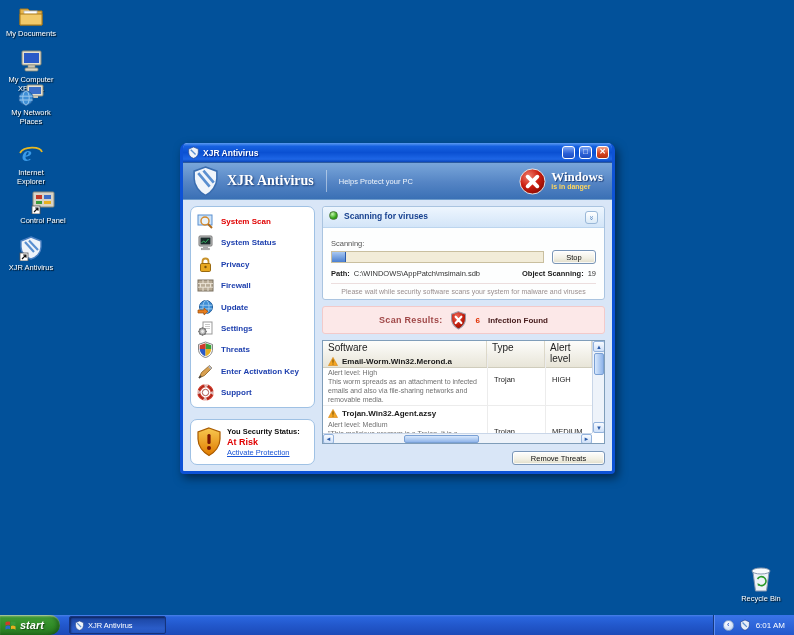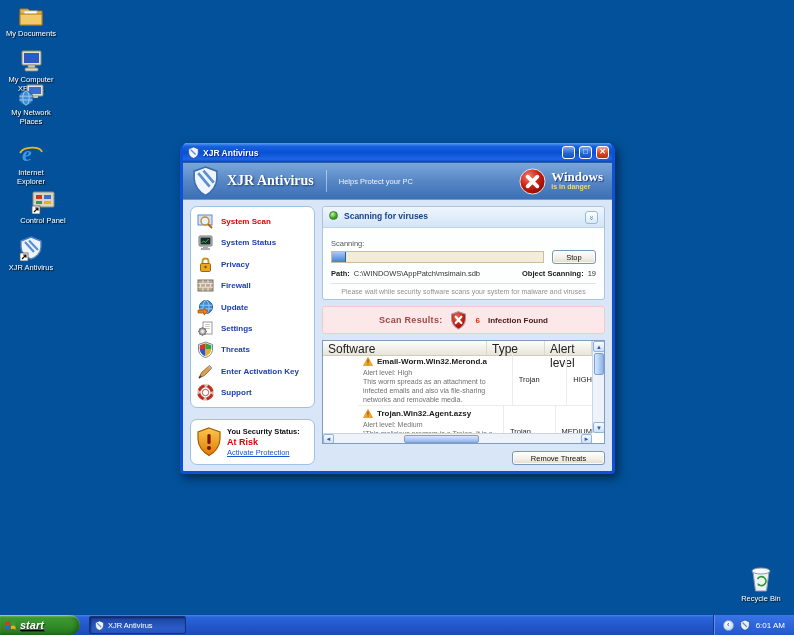--- a/index.html
+++ b/index.html
@@ -118,25 +118,25 @@
   .banner {
     margin-top:6px; height:29px; background:#fce8e8; border:1px solid #f2caca; border-radius:3px;
     display:flex; align-items:center; justify-content:center; gap:8px;
   }
   .banner .blbl { font-size:9px; font-weight:bold; color:#a04848; letter-spacing:.3px; }
   .banner .bcount { font-size:8px; font-weight:bold; color:#e03000; }
   .banner .btext { font-size:8px; font-weight:bold; color:#4a2020; }
 
   
   .rtable { margin-top:6px; height:107px; background:#fff; border:1px solid #7f9db9; position:relative; overflow:hidden; }
-  .thead { display:flex; height:15px; background:linear-gradient(180deg,#fdfdfb,#e8e5d8);
-    border-bottom:1px solid #cfccbc; font-size:12px; color:#222; }
+  .thead { display:flex; height:27px; background:linear-gradient(180deg,#fdfdfb,#e8e5d8);
+    border-bottom:1px solid #cfccbc; font-size:10px; color:#222; }
   .thead .tc { padding:1px 0 0 5px; border-right:1px solid #ddd9ca; }
   .tc.c1 { width:164px; } .tc.c2 { width:58px; } .tc.c3 { width:47px; }
-  .tbody { position:absolute; top:13px; left:0; right:12px; bottom:10px; overflow:hidden;margin-left:35px; }
+  .tbody { position:absolute; top:13px; left:0; right:12px; bottom:10px; overflow:hidden; }
   .trow { display:flex; border-bottom:1px solid #ececec; }
   .trow .cell1 { width:164px; padding:3px 5px 4px 5px; }
   .trow .cell2 { width:58px; border-left:1px solid #ececec; display:flex; align-items:center; padding-left:6px; font-size:7.5px; color:#222; }
   .trow .cell3 { flex:1; border-left:1px solid #ececec; display:flex; align-items:center; padding-left:6px; font-size:7.5px; color:#222; }
   .rname { display:flex; align-items:center; gap:4px; font-size:8px; font-weight:bold; color:#1a1a1a; }
   .rdetail { margin-top:2px; font-size:7px; line-height:9px; color:#707070; }
 
   
   .vscroll { position:absolute; top:0; right:0; bottom:10px; width:12px;
     background:#eef3fa; border-left:1px solid #c9d6e8; }
@@ -157,25 +157,24 @@
   .remove-row { margin-top:7px; display:flex; justify-content:flex-end; }
   .remove-btn { width:93px; height:14px; }
 
   
   .taskbar {
     position:absolute; bottom:0; left:0; width:794px; height:20px;
     background:linear-gradient(180deg,#4a82e8 0%,#2a66de 10%,#2258cc 50%,#1c4ab8 100%);
     display:flex; align-items:stretch;
   }
   .start-btn {
-    width:80px; display:flex; align-items:center; gap:4px; padding:0 8px 0 5px;
+    width:60px; display:flex; align-items:center; gap:4px; padding:0 8px 0 5px;
     background:linear-gradient(180deg,#8cc870 0%,#3d9a33 15%,#2f8a26 60%,#25741e 100%);
     border-radius:0 10px 10px 0; cursor:pointer;
     box-shadow:inset -3px 0 4px rgba(0,30,0,.35), inset 0 1px 1px rgba(255,255,255,.5);
-    text-decoration:underline;
   }
   .start-btn .slabel { color:#fff; font-size:11px; font-weight:bold; font-style:italic;
     text-shadow:1px 1px 1px #1a4a14; }
   .task-btn {
     margin:1px 0 1px 9px; width:97px; display:flex; align-items:center; gap:4px; padding:0 5px;
     background:linear-gradient(180deg,#1a44a0,#2a5cc8 70%,#2456c0);
     border:1px solid #15337c; border-radius:2px; cursor:pointer;
     box-shadow:inset 1px 1px 2px rgba(0,0,20,.5);
   }
   .task-btn .tklabel { color:#fff; font-size:7.5px; }

